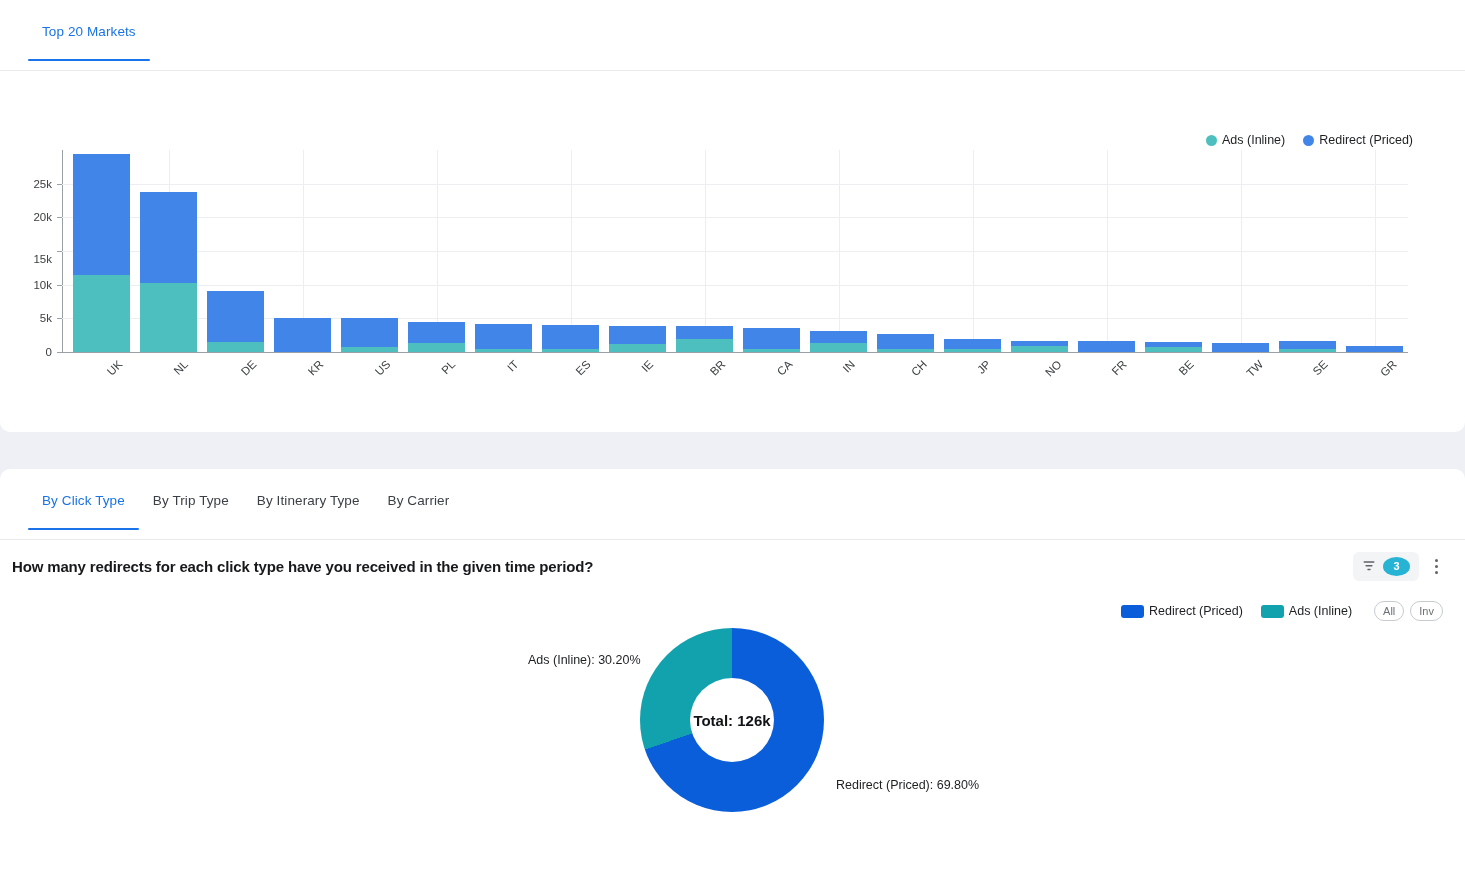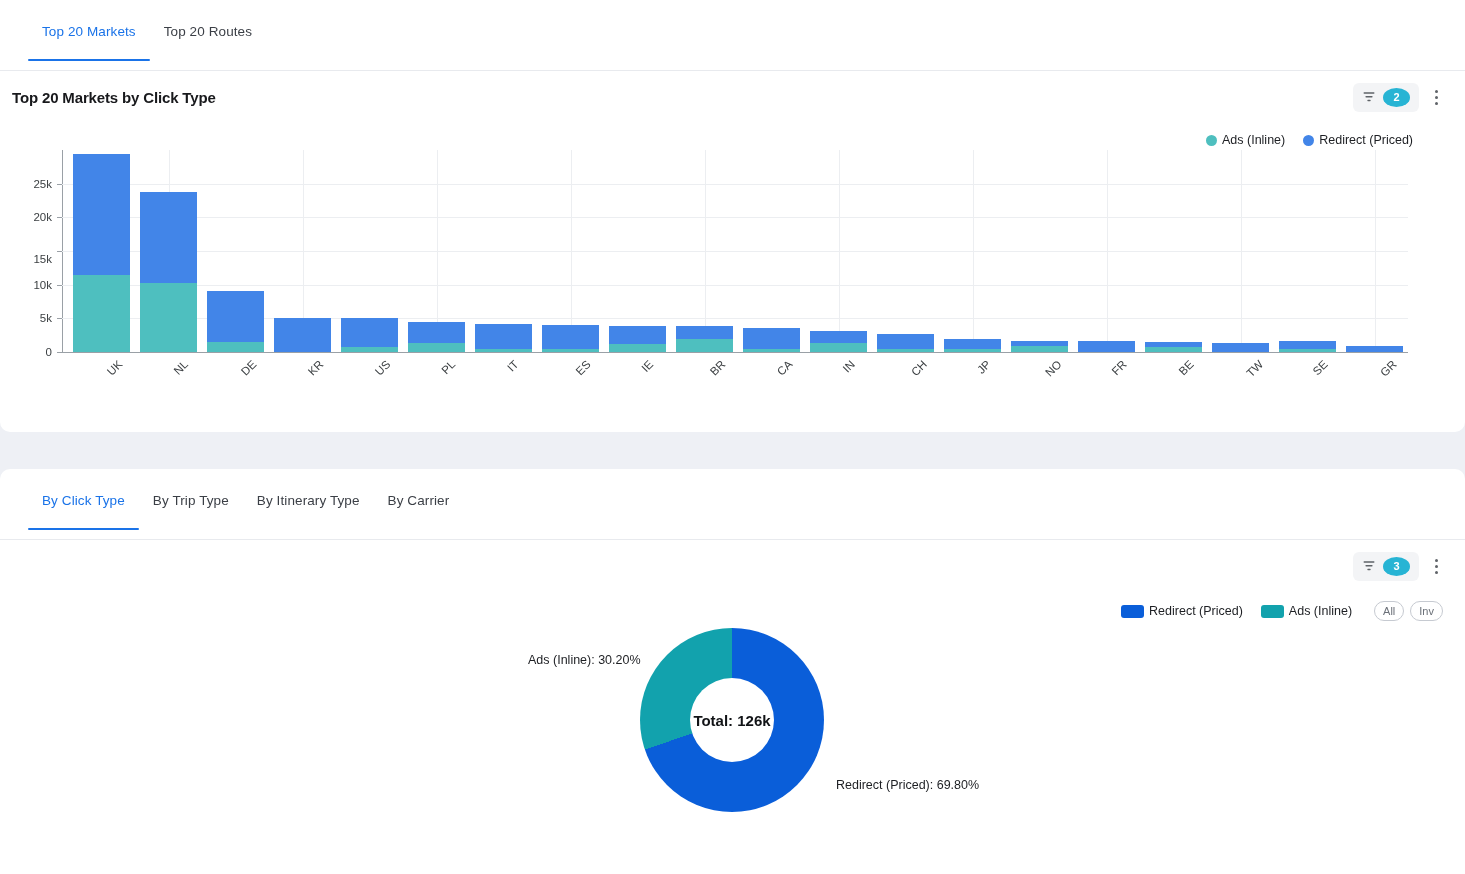--- a/index.html
+++ b/index.html
@@ -120,43 +120,22 @@
 </style>
 </head>
 <body>
 
 <div class="app">
 
   <div class="panel panel-top">
 
     <div class="tabbar" id="top-tabbar">
         <button class="tab active"><span>Top 20 Markets</span></button>
-        <button class="tab"><span>Top 20 Routes</span></button>
-      </div>
-
-    <div class="card-head">
-      <div class="card-title">Top 20 Markets by Click Type</div>
-      <div class="head-actions">
-        <button class="filter-chip">
-          <span>
-            <svg class="funnel" width="14" height="14" viewBox="0 0 14 14">
-              <rect x="1.5" y="2.2" width="11" height="1.5" rx="0.7" fill="#5f6368"></rect>
-              <rect x="3.4" y="6" width="7.2" height="1.5" rx="0.7" fill="#5f6368"></rect>
-              <rect x="5.3" y="9.8" width="3.4" height="1.5" rx="0.7" fill="#5f6368"></rect>
-            </svg>
-          </span>
-          <span class="badge">2</span>
-        </button>
-        <button class="kebab">
-          <i></i>
-          <i></i>
-          <i></i>
-        </button>
-      </div>
-    </div>
+      </div>
+
 
     <div class="legend" id="bar-legend" style="right:52px; top:133px;">
         <div class="legend-item">
           <span class="legend-dot" style="background: rgb(78, 191, 191);"></span>
           <span class="legend-label">Ads (Inline)</span>
         </div>
         <div class="legend-item">
           <span class="legend-dot" style="background: rgb(66, 133, 232);"></span>
           <span class="legend-label">Redirect (Priced)</span>
         </div>
@@ -298,20 +277,21 @@
   <div class="panel panel-bottom">
 
     <div class="tabbar" id="bottom-tabbar">
         <button class="tab active"><span>By Click Type</span></button>
         <button class="tab"><span>By Trip Type</span></button>
         <button class="tab"><span>By Itinerary Type</span></button>
         <button class="tab"><span>By Carrier</span></button>
       </div>
 
     <div class="card-head">
+      <div class="card-title">How many redirects for each click type have you received in the given time period?</div>
       <div class="head-actions">
         <button class="filter-chip">
           <span>
             <svg class="funnel" width="14" height="14" viewBox="0 0 14 14">
               <rect x="1.5" y="2.2" width="11" height="1.5" rx="0.7" fill="#5f6368"></rect>
               <rect x="3.4" y="6" width="7.2" height="1.5" rx="0.7" fill="#5f6368"></rect>
               <rect x="5.3" y="9.8" width="3.4" height="1.5" rx="0.7" fill="#5f6368"></rect>
             </svg>
           </span>
           <span class="badge">3</span>

